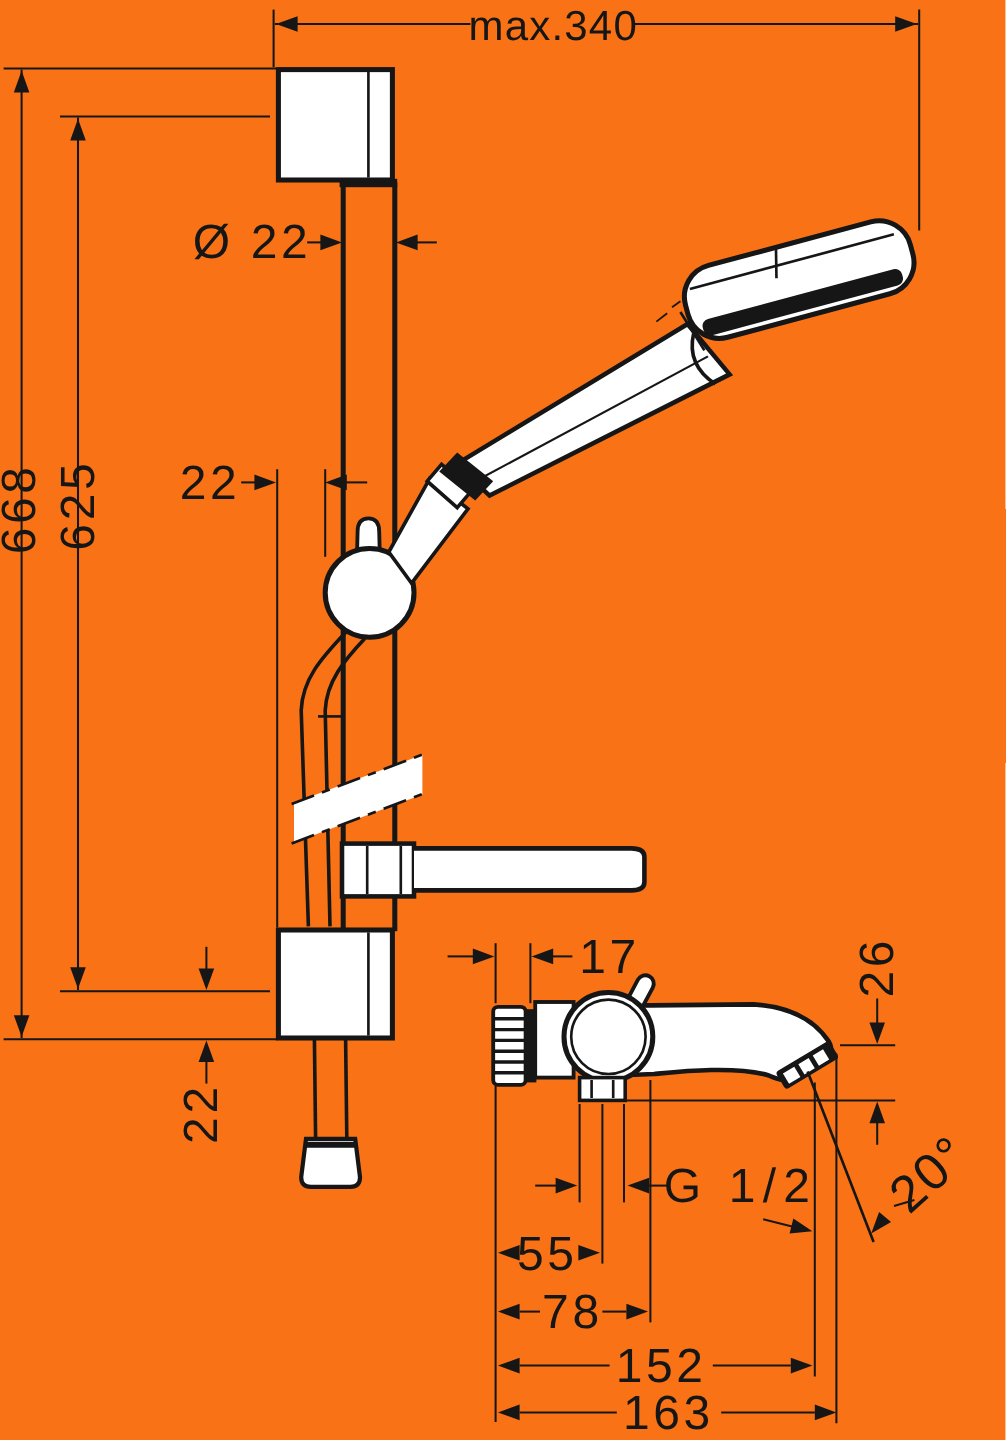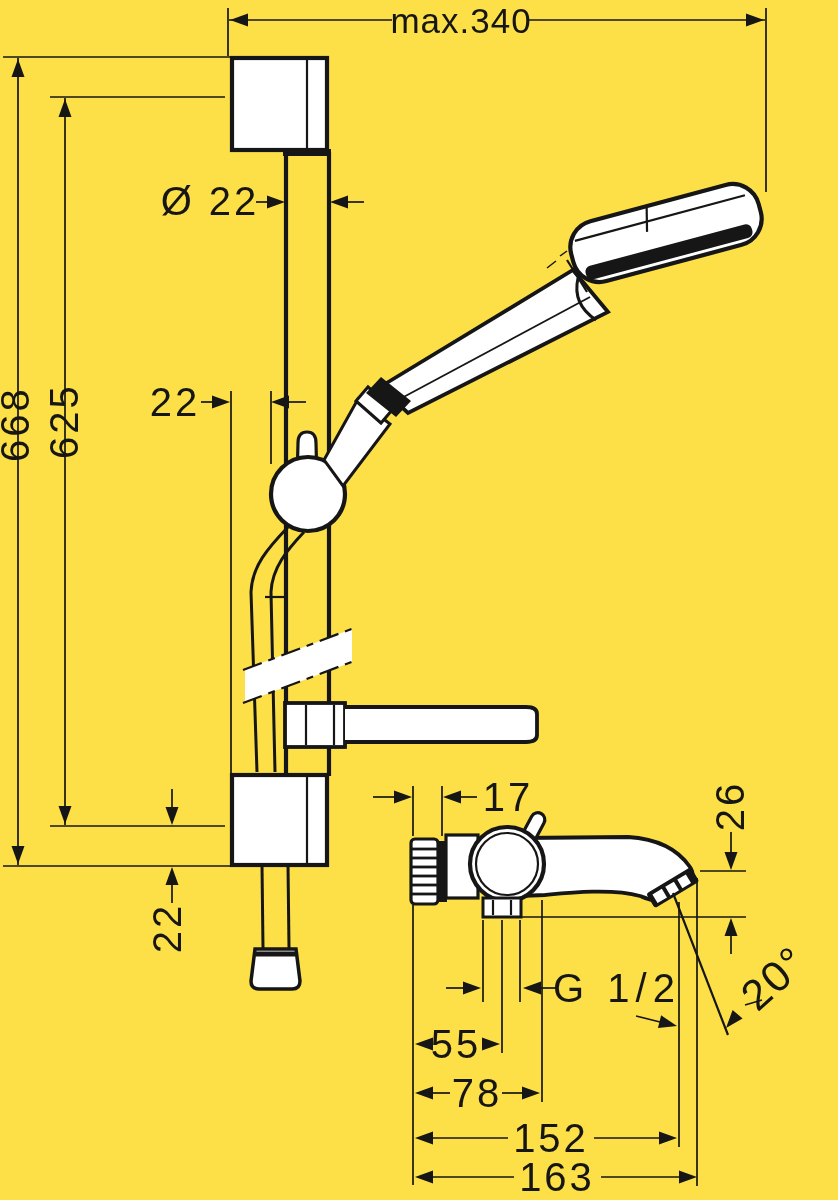--- a/index.html
+++ b/index.html
@@ -1,16 +1,16 @@
 <!DOCTYPE html>
 <html><head>
 <meta charset="utf-8">
 <style>
   html,body{margin:0;padding:0;background:#fff;}
-  .stage{width:838px;height:1200px;background:#fde047;position:relative;overflow:hidden;}
+  .stage{width:838px;height:1200px;background:#f97316;position:relative;overflow:hidden;}
   svg{display:block;}
   svg text{font-family:"Liberation Sans","DejaVu Sans",sans-serif;fill:#161616;}
   .dt{font-size:40px;letter-spacing:3px;}
   .dt-sm{font-size:35px;letter-spacing:1px;}
   .dt-th{font-size:40px;letter-spacing:6px;}
   .dt-ang{font-size:43px;letter-spacing:2px;}
   .ln{stroke:#161616;fill:none;}
   .fw{fill:#ffffff;stroke:#161616;}
   .blk{fill:#161616;stroke:none;}
   .s4{stroke-width:4.2;}

